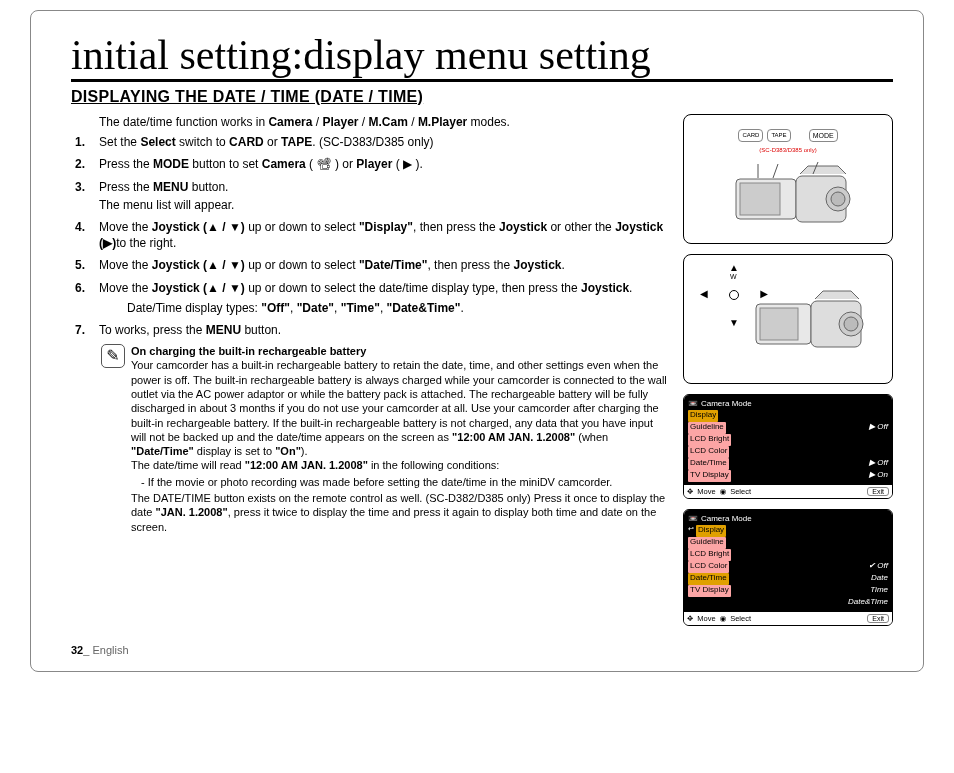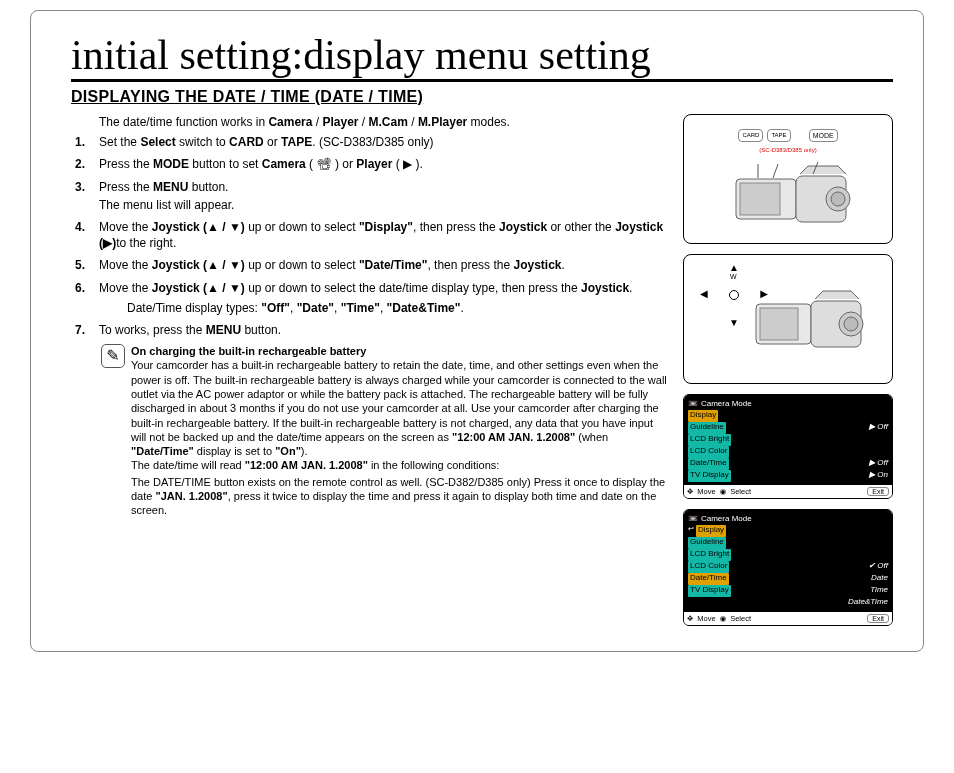--- a/index.html
+++ b/index.html
@@ -35,21 +35,21 @@
   .camera-svg { width: 140px; height: 80px; }
   .joy-dir { position: absolute; top: 10px; left: 20px; width: 60px; height: 60px; }
   .joy-dot { width:10px; height:10px; border:1px solid #000; border-radius:50%; position:absolute; top:25px; left:25px; background:#fff;}
   .joy-arr { position:absolute; font-size:10px; }
 
   .lcd-box { border:1px solid #000; border-radius:6px; background:#fff; margin-bottom:10px; font-size:8px; overflow:hidden; }
   .lcd-inner { background:#000; color:#fff; padding:4px 4px 2px 4px; }
   .lcd-header { display:flex; align-items:center; gap:3px; font-size:8px; margin-bottom:2px; }
   .lcd-row { display:flex; font-size:8px; height:12px; gap:2px; }
   .lcd-tag { padding:0 2px; border-radius:1px; }
-  .lcd-tag.sel { background:#14b8a6; color:#000; }
+  .lcd-tag.sel { background:#fca5a5; color:#000; }
   .lcd-tag.hl { background:#e0a000; color:#000; }
   .lcd-right { margin-left:auto;font-style:italic; }
   .lcd-right.checked::before { content:"✔ "; }
   .lcd-footer { background:#fff; color:#000; display:flex; align-items:center; gap:4px; padding:2px 3px; font-size:7.5px; border-top:1px solid #000; }
   .lcd-footer .pill { background:#fff; border:1px solid #888; border-radius:3px; padding:0 4px; font-size:7px; margin-left:auto; }
   .tri { font-size:7px; }
 
   svg { display:block; }
 </style>
 </head>
@@ -96,20 +96,21 @@
         </li>
       </ol>
 
       <div class="note-row">
         <div class="note-icon">✎</div>
         <div class="note-body">
           <div class="note-title">On charging the built-in rechargeable battery</div>
           <span>Your camcorder has a built-in rechargeable battery to retain the date, time, and other settings even when the power is off. The built-in rechargeable battery is always charged while your camcorder is connected to the wall outlet via the AC power adaptor or while the battery pack is attached. The rechargeable battery will be fully discharged in about 3 months if you do not use your camcorder at all. Use your camcorder after charging the built-in rechargeable battery. If the built-in rechargeable battery is not charged, any data that you have input will not be backed up and the date/time appears on the screen as </span><b>"12:00 AM JAN. 1.2008"</b><span> (when </span><b>"Date/Time"</b><span> display is set to </span><b>"On"</b><span>).</span><br>
           <span>The date/time will read </span><b>"12:00 AM JAN. 1.2008"</b><span> in the following conditions:</span>
           <div class="dash-list">
+            <div>If the movie or photo recording was made before setting the date/time in the miniDV camcorder.</div>
           </div>
           <span>The DATE/TIME button exists on the remote control as well. (SC-D382/D385 only) Press it once to display the date </span><b>"JAN. 1.2008"</b><span>, press it twice to display the time and press it again to display both time and date on the screen.</span>
         </div>
       </div>
 
     </div>
 
     <div class="right-col">
 
       <div class="device-box">
@@ -226,14 +227,17 @@
             <span>Move</span>
           <span>◉</span>
             <span>Select</span>
           <span class="pill">Exit</span>
         </div>
       </div>
 
     </div>
   </div>
 
+  <div class="footer-page">
+    <b>32</b><span>_ English</span>
+  </div>
 
 </div>
 
 </body></html>

